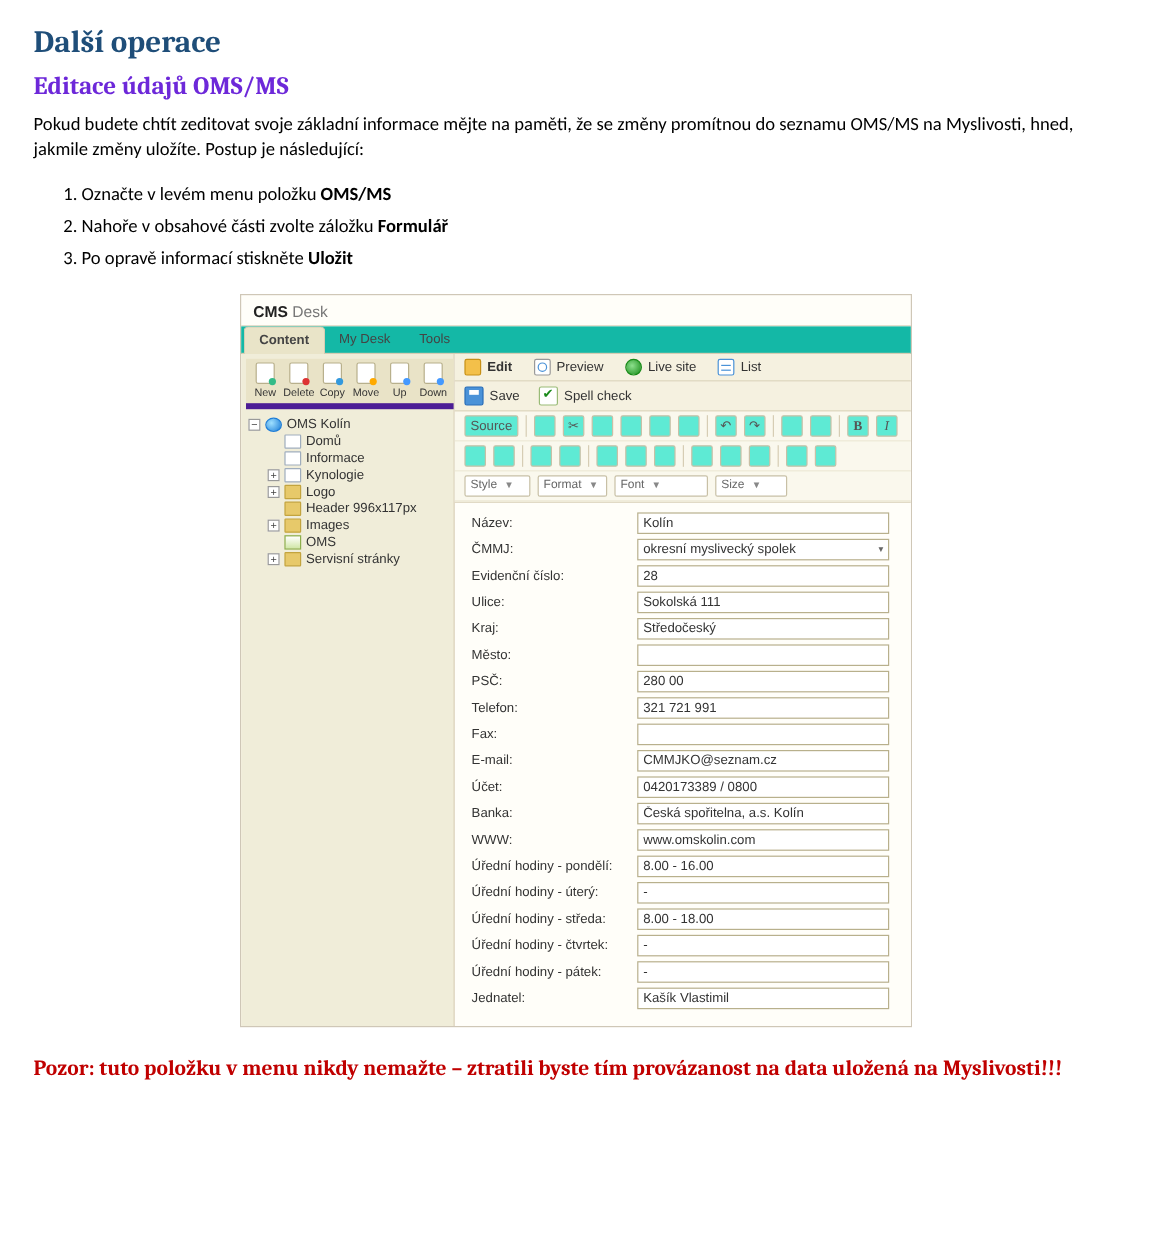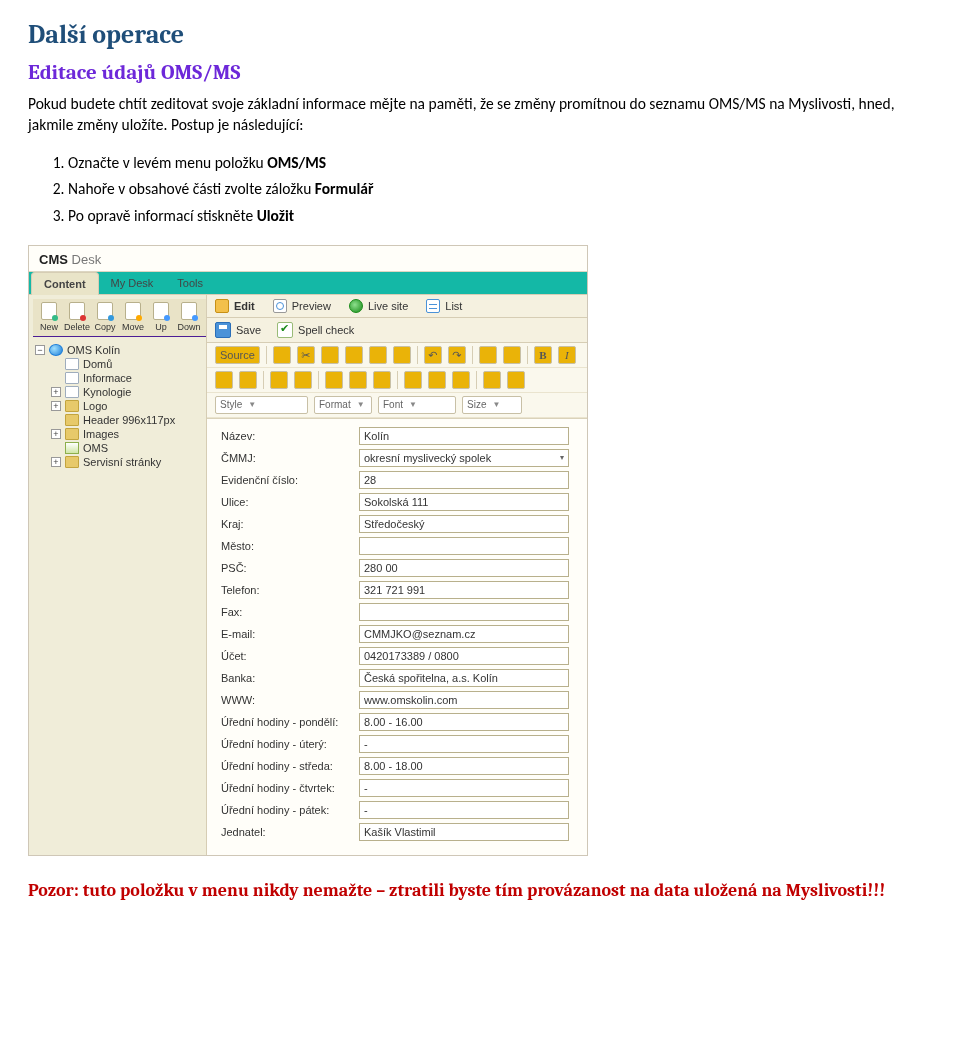--- a/index.html
+++ b/index.html
@@ -2,31 +2,31 @@
 <html><head>
 <meta charset="utf-8">
 <style>
   * { box-sizing: border-box; }
   body { margin: 0; padding: 20px 28px; font-family: Calibri, Arial, sans-serif; color: #000; width: 960px; }
   h2.section { color: #1f4e79; font-family: Cambria, Georgia, serif; font-size: 26px; font-weight: bold; margin: 0 0 10px 0; }
   h3.subsection { color: #6d28d9; font-family: Cambria, Georgia, serif; font-size: 21px; font-weight: bold; margin: 0 0 10px 0; }
   p.body { color: #000; font-size: 15.5px; margin: 0 0 14px 0; line-height: 1.35; }
   ol.steps { font-size: 15.5px; margin: 0 0 16px 0; padding-left: 40px; line-height: 1.7; }
   ol.steps b { font-weight: 700; }
-  .cms-wrap { display: flex; justify-content: flex-start; margin: 8px 0 22px 0; }
+  .cms-wrap { display: flex; justify-content: center; margin: 8px 0 22px 0; }
   .cms { border: 1px solid #cfc7b7; background: #fffef9; font-family: Arial, sans-serif; font-size: 11px; color: #333; width: 560px; }
   .cms-header { padding: 6px 10px 4px 10px; font-weight: bold; font-size: 13px; color: #222; border-bottom: 1px solid #ddd6c2; }
   .cms-header .desk { font-weight: normal; color: #777; }
   .cms-tabs-bar { background: #14b8a6; border-bottom: 1px solid #d6cdb4; display: flex; gap: 0; padding: 0 2px; align-items: flex-end; }
   .cms-tab { padding: 5px 12px 5px 12px; font-size: 11px; color: #444; cursor: pointer; }
   .cms-tab.active { background: #e9e4c8; border: 1px solid #d6cdb4; border-bottom: none; border-radius: 4px 4px 0 0; font-weight: bold; margin-bottom: -1px; }
   .cms-body { display: flex; }
   
   .tree-panel { width: 178px; padding: 4px 0 6px 4px; background: #f0edd9; border-right: 1px solid #d6cdb4; }
-  .tree-toolbar { display: flex; gap: 0; background: #e9e3c7; padding: 3px 2px 4px 2px; border-bottom: 1px solid #4c1d95; margin-bottom: 4px; }
+  .tree-toolbar { display: flex; gap: 0; background: #e9e3c7; padding: 3px 2px 4px 2px; border-bottom: 5px solid #4c1d95; margin-bottom: 4px; }
   .tbtn { display: flex; flex-direction: column; align-items: center; width: 28px; font-size: 9px; color: #333; cursor: pointer; gap: 2px; }
   .ticon { width: 16px; height: 18px; border: 1px solid #b8b08c; background: #fff; border-radius: 2px; position: relative; }
   .ticon::after { content: ""; position: absolute; width: 6px; height: 6px; right: -2px; bottom: -2px; border-radius: 50%; }
   .ticon.new::after { background:#3b8; }
   .ticon.del::after { background:#d33; }
   .ticon.copy::after { background:#39d; }
   .ticon.move::after { background:#fa0; }
   .ticon.up::after { background:#49f; }
   .ticon.down::after { background:#49f; }
   .tree { padding: 2px 2px 2px 2px; }
@@ -59,21 +59,21 @@
   .subtab.active { background: #fff; border-color: #d6cdb4; font-weight: bold; color: #222; margin-bottom: -1px; }
   .action-bar { background: #f5f1e0; border-bottom: 1px solid #d6cdb4; display: flex; align-items: center; padding: 4px 8px; gap: 16px; }
   .action-bar .aicon { width: 16px; height: 16px; display: inline-block; }
   .aicon.save { background: #4a92d8; border-radius: 2px; position: relative; border: 1px solid #2a6eb8; }
   .aicon.save::after { content:""; position:absolute; top:2px; left:3px; width:8px; height:4px; background:#fff; }
   .aicon.spell { background: #fff; border: 1px solid #9b7; border-radius: 2px; position: relative; }
   .aicon.spell::after { content:"✔"; color:#1a8a1a; font-size:11px; position:absolute; top:-1px; left:2px; }
   
   .ed-toolbars { border-bottom: 1px solid #dad2ba; }
   .ed-row { display: flex; align-items: center; gap: 6px; padding: 3px 8px; background: #faf8ed; border-bottom: 1px solid #eae4cf; }
-  .ed-btn { width: 18px; height: 18px; background: #eab308; border: 1px solid #c8c0a6; border-radius: 2px; cursor: pointer; font-size: 11px; line-height: 16px; text-align: center; color: #555; }
+  .ed-btn { width: 18px; height: 18px; background: #5eead4; border: 1px solid #c8c0a6; border-radius: 2px; cursor: pointer; font-size: 11px; line-height: 16px; text-align: center; color: #555; }
   .ed-btn.b { font-weight: bold; font-family: Georgia, serif; }
   .ed-btn.i { font-style: italic; font-family: Georgia, serif; }
   .sep { width: 1px; height: 18px; background: #d6cdb4; }
   .ed-combo { display: flex; align-items: center; border: 1px solid #c8c0a6; background: #fff; height: 18px; font-size: 10px; color: #666; padding: 0 4px; gap: 6px; border-radius: 2px; cursor: pointer; flex: 0 0 auto; }
   .ed-combo .caret { font-size: 8px; color: #888; }
   
   .form-area { padding: 8px 10px 10px 14px; }
   .frow { display: flex; align-items: center; margin-bottom: 4px; }
   .flabel { width: 138px; font-size: 11px; color: #333; flex-shrink: 0; }
   .fval { flex: 1; }
@@ -254,21 +254,21 @@
           <span class="ed-btn"></span>
           <span class="sep"></span>
           <span class="ed-btn"></span>
           <span class="ed-btn"></span>
           <span class="ed-btn"></span>
           <span class="sep"></span>
           <span class="ed-btn"></span>
           <span class="ed-btn"></span>
         </div>
         <div class="ed-row">
-          <span class="ed-combo" style="width:93px;">
+          <span class="ed-combo" style="width:55px;">
                 <span>Style</span>
                 <span class="caret">▼</span>
               </span>
           <span class="ed-combo" style="width:58px;">
                 <span>Format</span>
                 <span class="caret">▼</span>
               </span>
           <span class="ed-combo" style="width:78px;">
                 <span>Font</span>
                 <span class="caret">▼</span>

